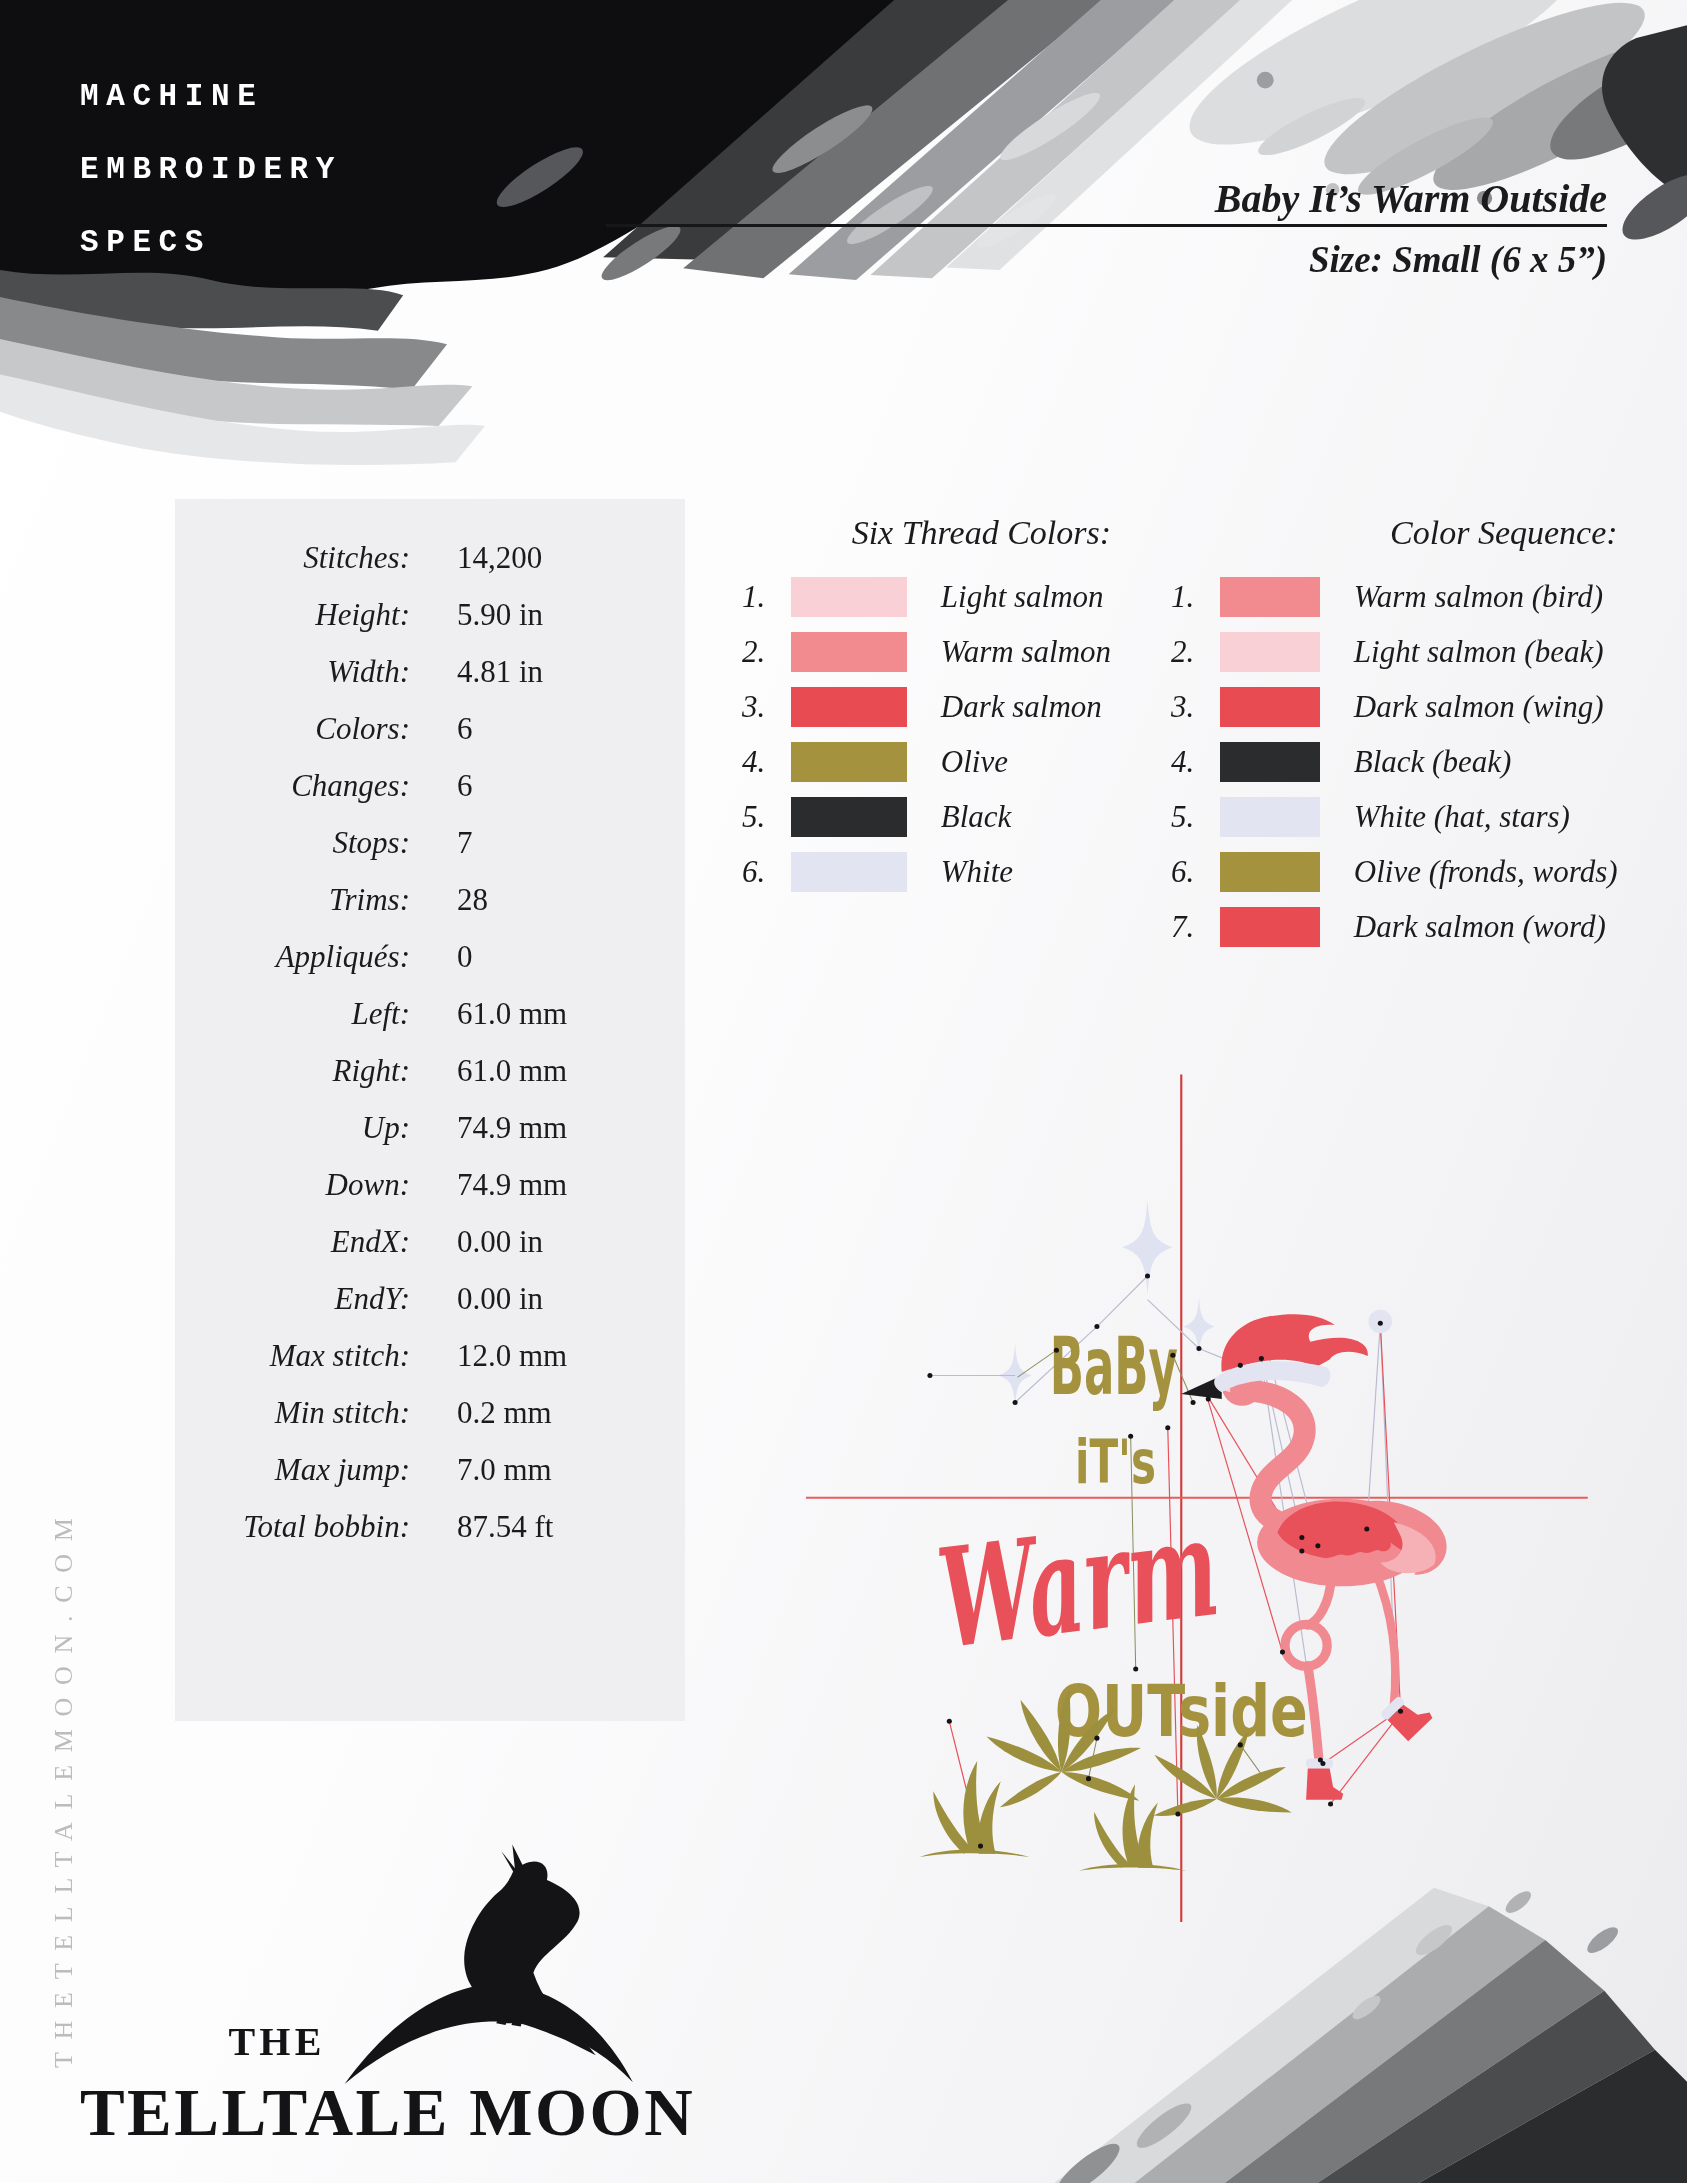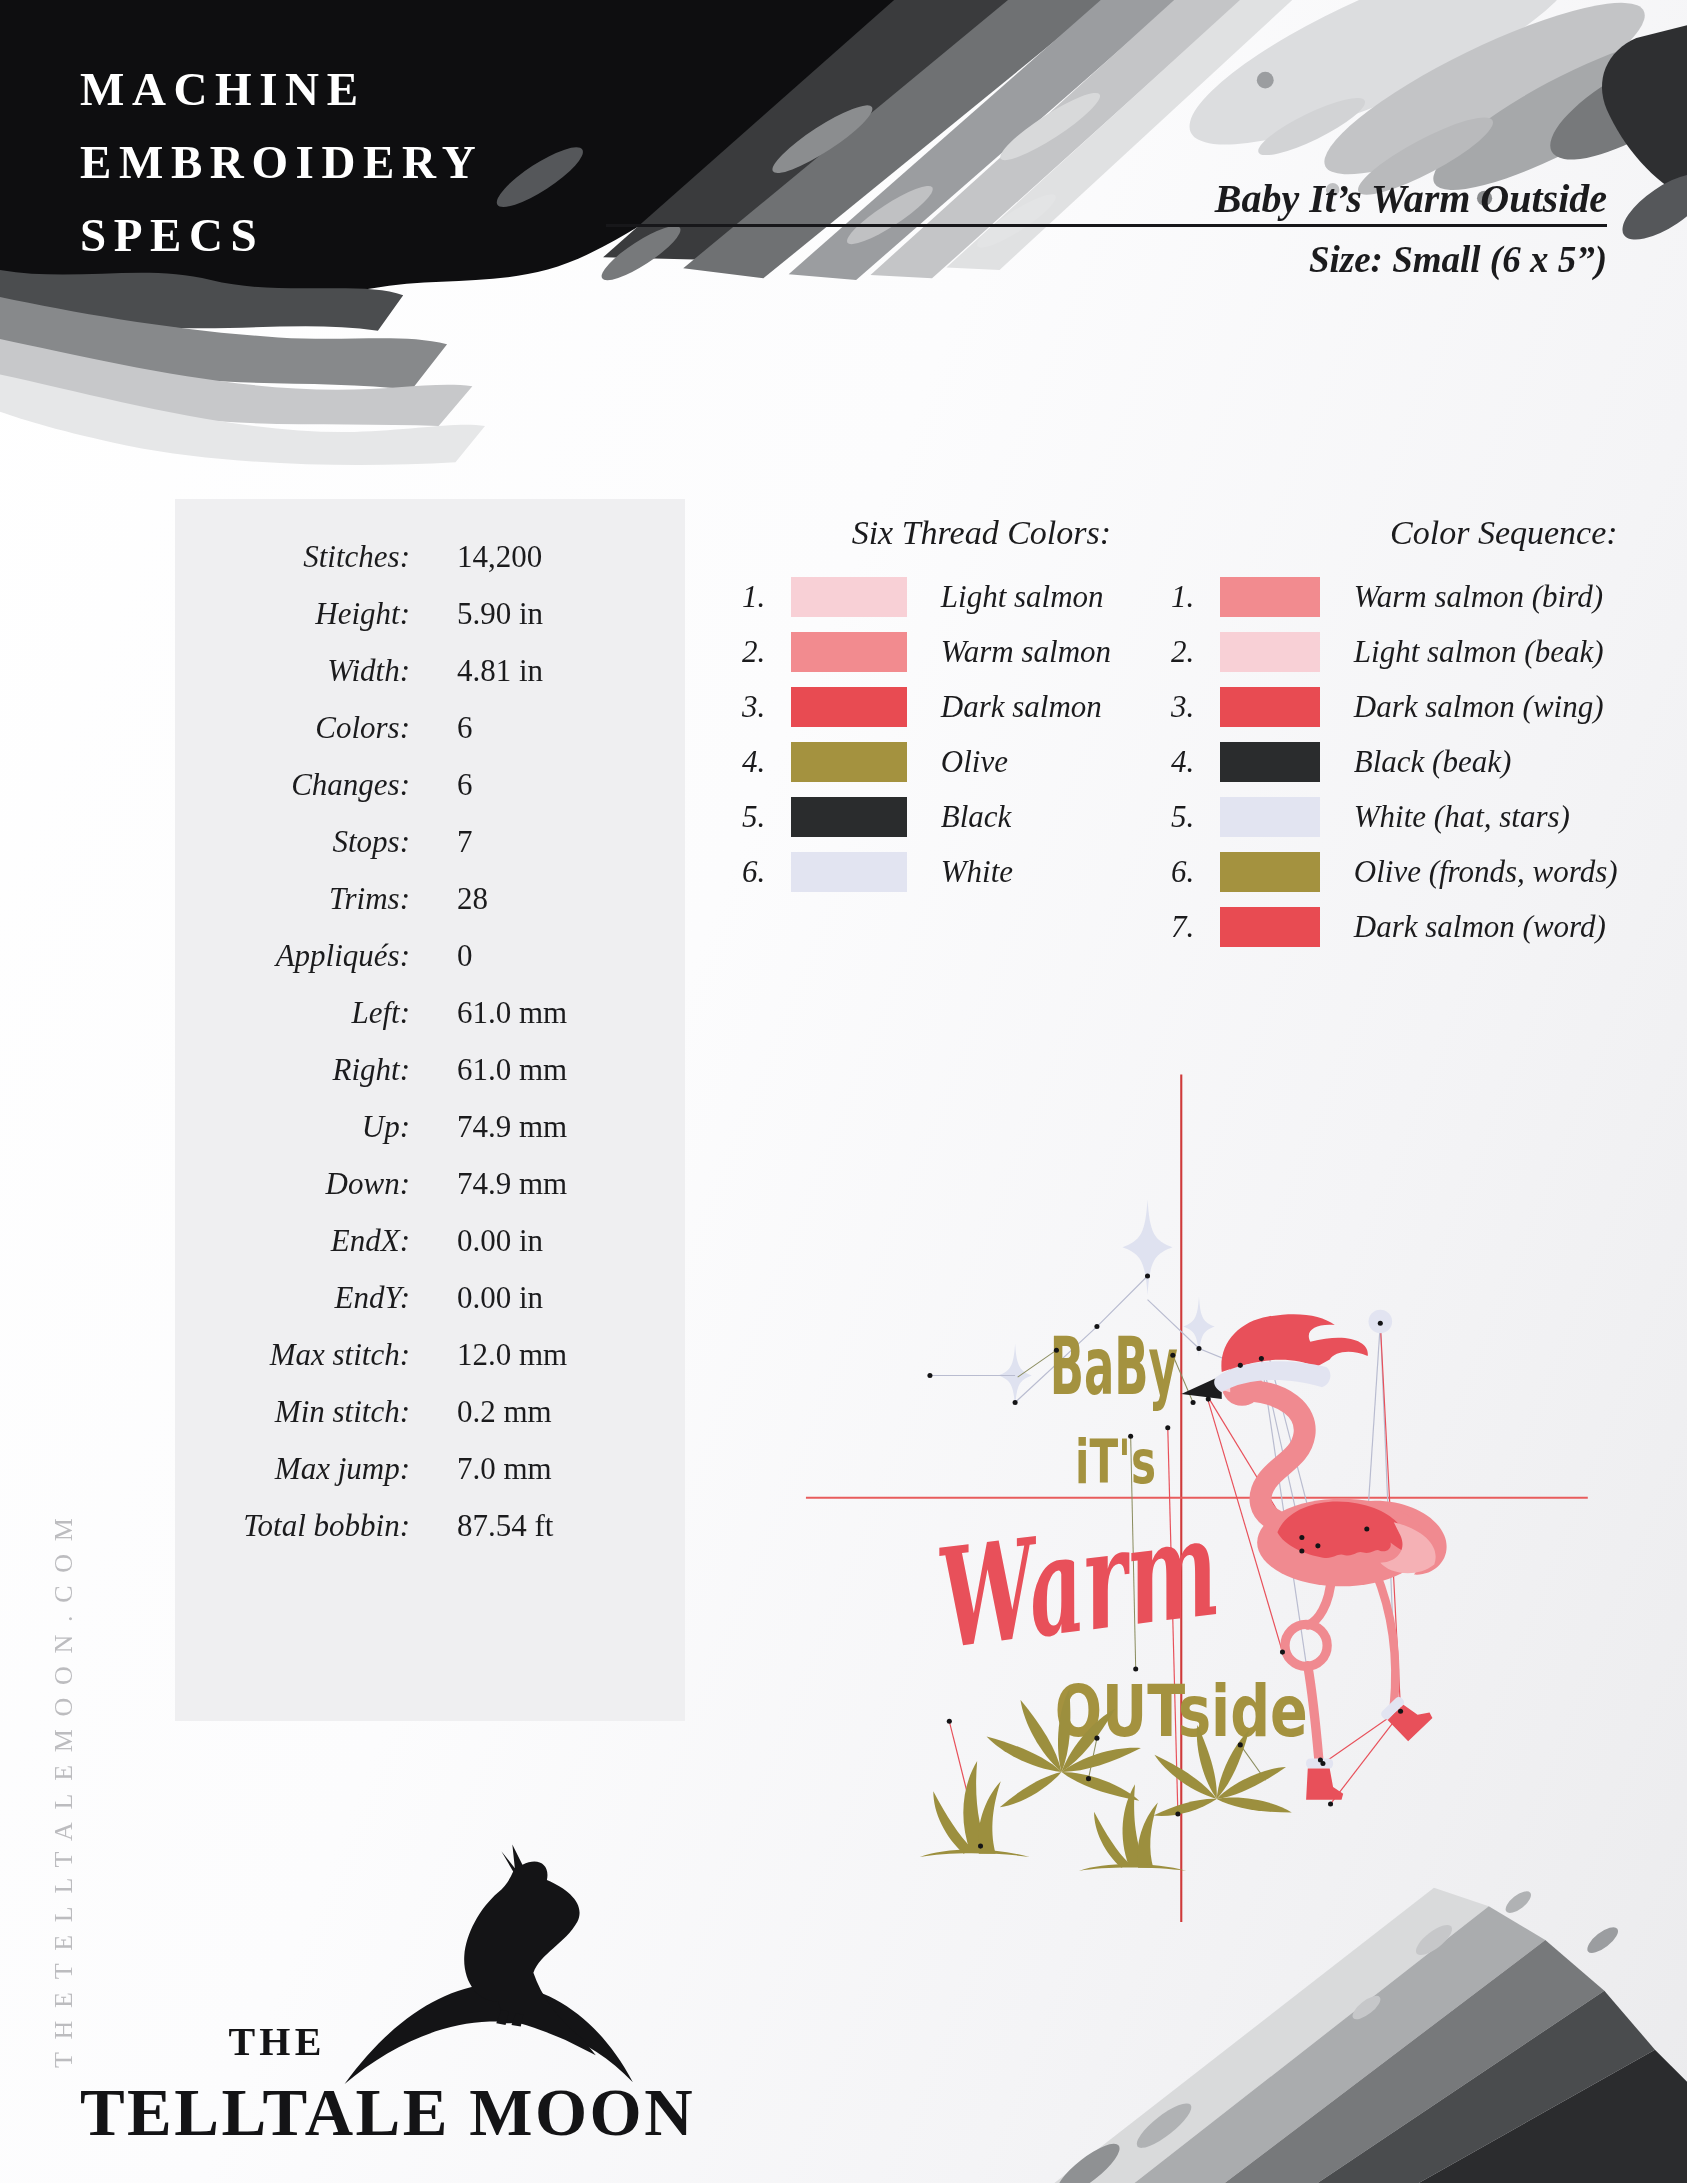--- a/index.html
+++ b/index.html
@@ -10,25 +10,25 @@
     overflow:hidden;
     background:linear-gradient(112deg,#ffffff 0%,#fcfcfd 42%,#f4f4f6 72%,#ebebed 100%);
     font-family:"Liberation Serif", serif;
     color:#1b1b1d;
   }
   svg{display:block;}
   .abs{position:absolute;}
 
   
   .header-title{
-    position:absolute;left:80px;top:53px;z-index:3;
+    position:absolute;left:80px;top:60px;z-index:3;
     color:#ffffff;
-    font-family:Liberation Serif, serif;
+    font-family:Liberation Mono, monospace;
     font-weight:bold;
-    font-size:47px;
+    font-size:31px;
     letter-spacing:7.6px;
     line-height:73px;
   }
   .doc-title{
     position:absolute;right:80px;top:175px;z-index:3;
     font-style:italic;font-weight:bold;font-size:40px;
     text-align:right;white-space:nowrap;
   }
   .title-rule{
     position:absolute;left:606px;right:80px;top:224px;height:2.5px;
@@ -39,21 +39,21 @@
     font-style:italic;font-weight:bold;font-size:37px;
     text-align:center;white-space:nowrap;
   }
 
   
   .specs-panel{
     position:absolute;left:175px;top:499px;width:510px;height:1222px;
     background:#efeff1;z-index:2;
     padding:0;box-sizing:border-box;
   }
-  .specs-list{padding-top:29px;}
+  .specs-list{padding-top:18px;margin-top:12px;}
   .spec-row{
     display:flex;align-items:baseline;
     height:57px;line-height:57px;
     font-size:31px;
   }
   .spec-label{
     width:235px;text-align:right;
     font-style:italic;
     flex:0 0 auto;
   }

